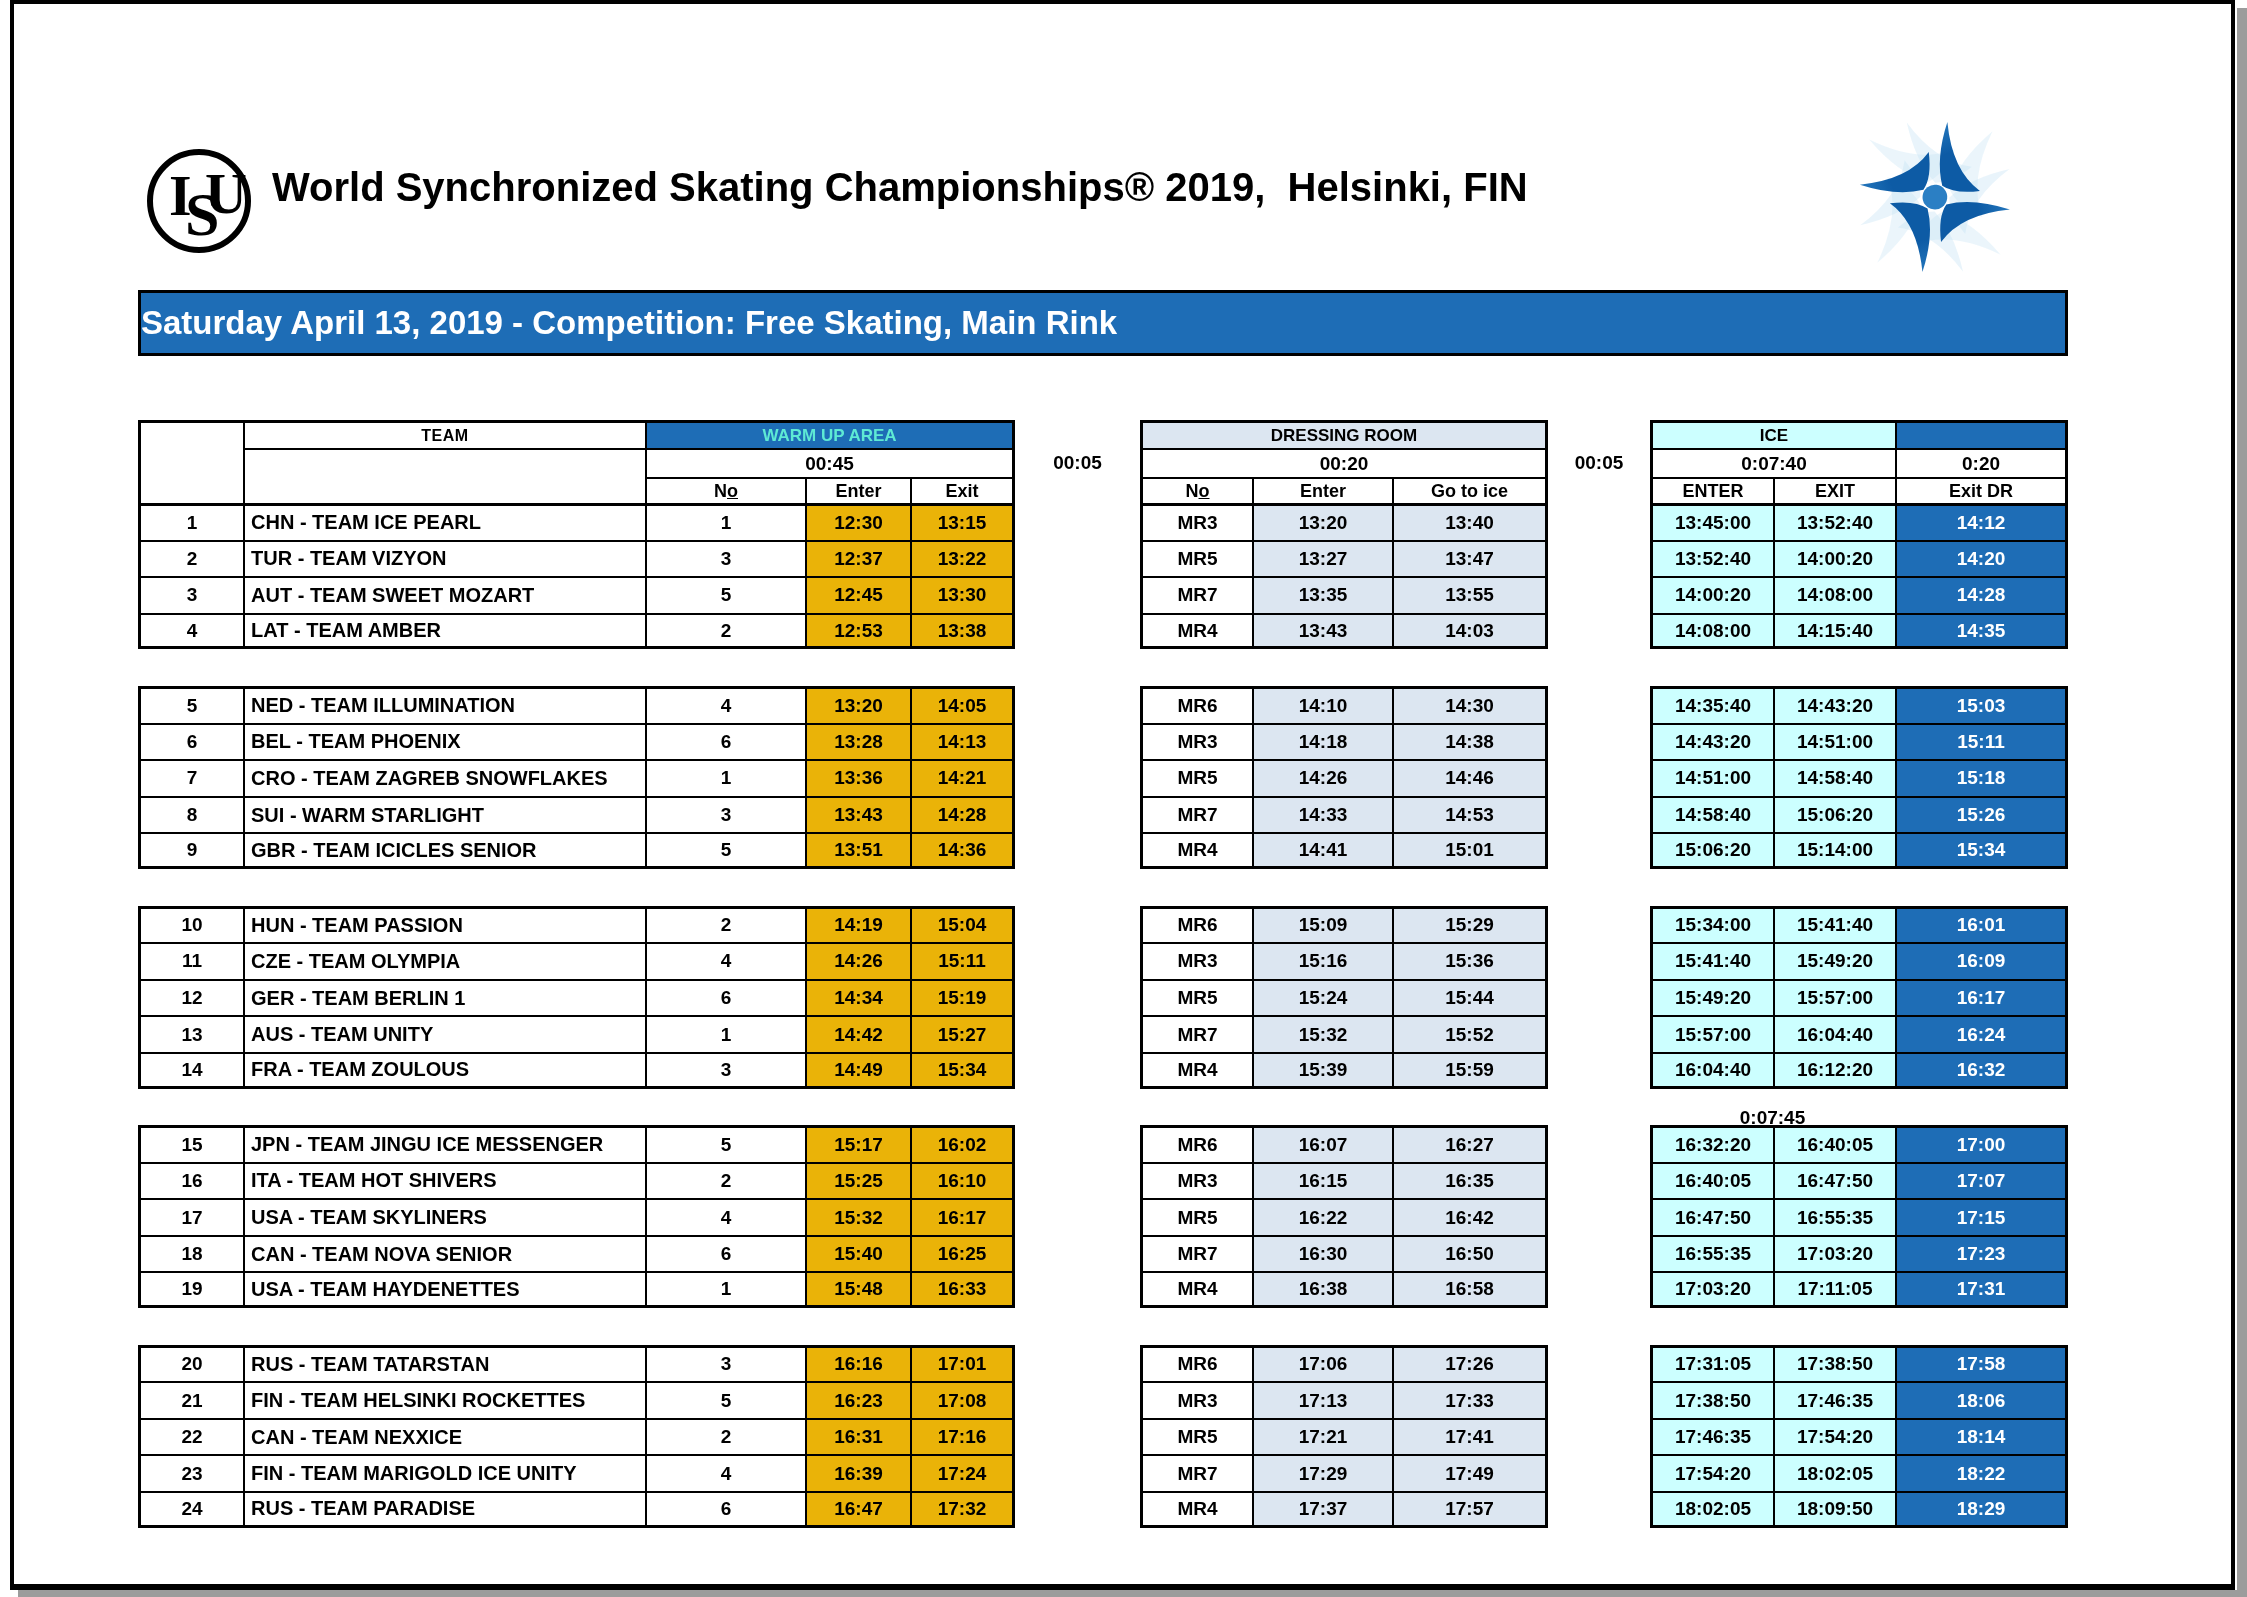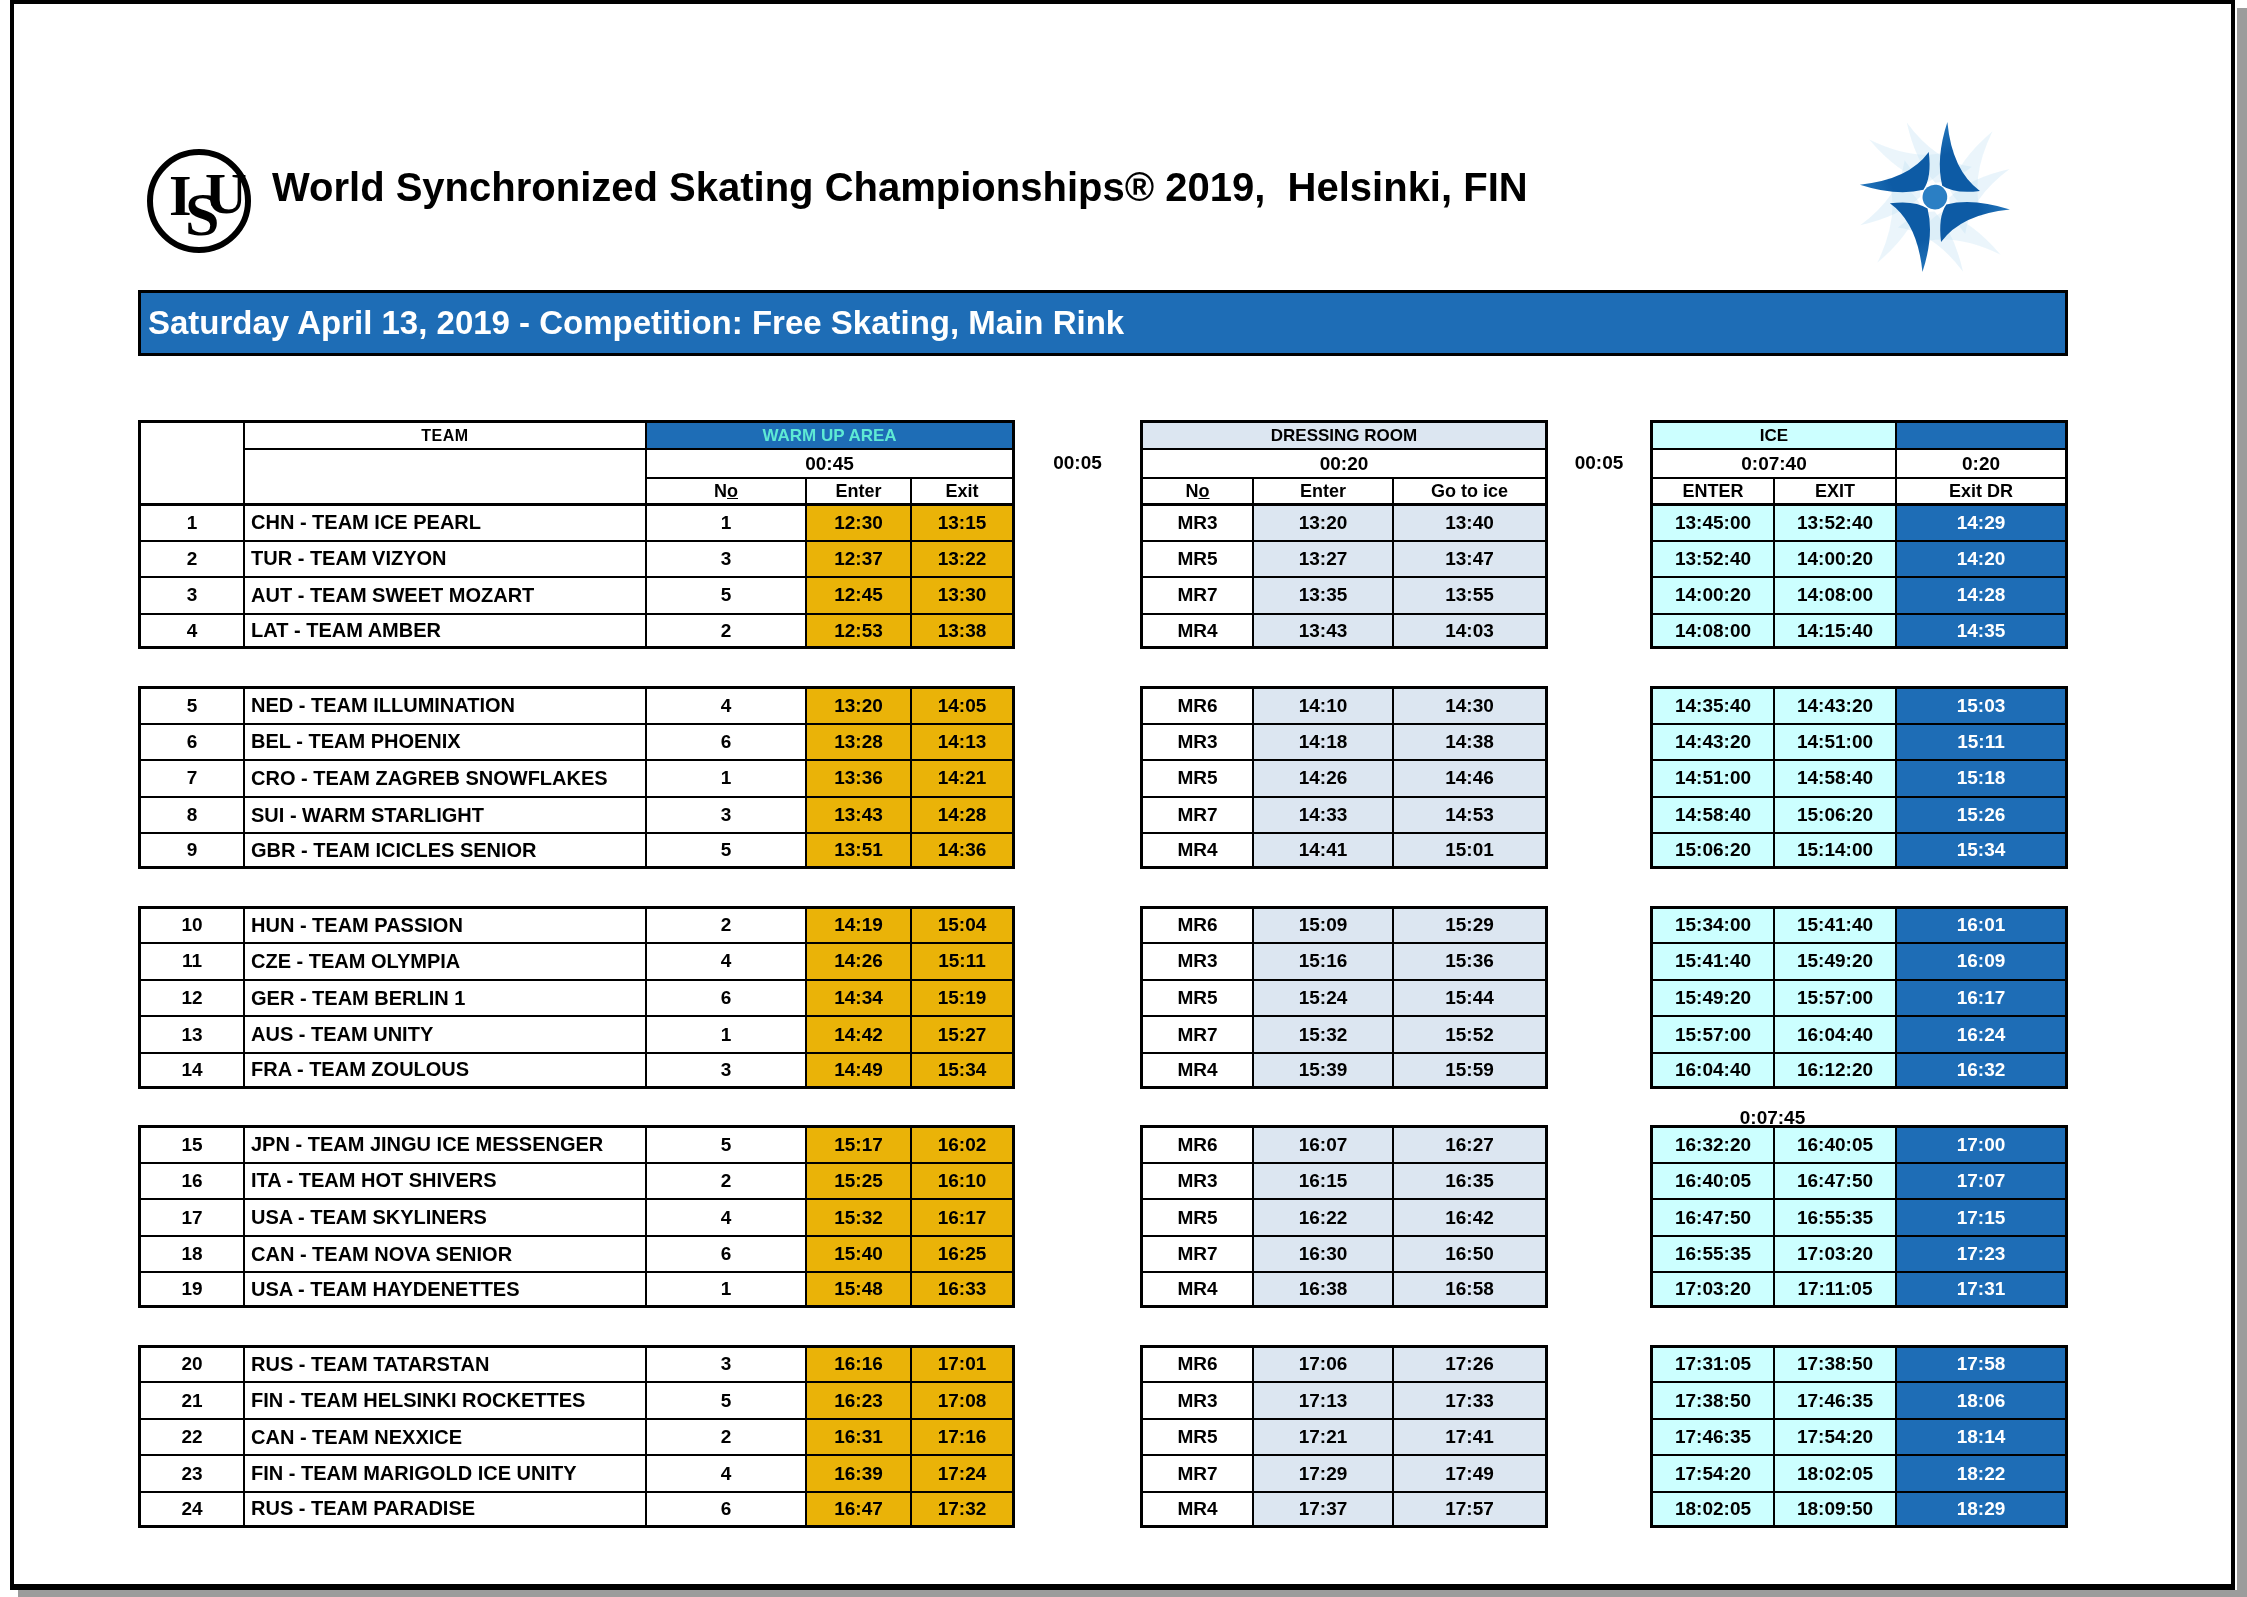--- a/index.html
+++ b/index.html
@@ -27,21 +27,21 @@
   .isu-u{left:52px;top:10px;font-size:58px;}
   .page-title{
     position:absolute;left:272px;top:156px;width:1500px;height:62px;line-height:62px;
     font-size:40px;font-weight:bold;white-space:pre;
   }
   .event-logo{position:absolute;left:1838px;top:103px;width:190px;height:192px;}
 
   .banner{
     position:absolute;left:138px;top:290px;width:1930px;height:66px;box-sizing:border-box;
     background:#1e6db6;border:3px solid #000;color:#fff;
-    font-size:33px;font-weight:bold;display:flex;align-items:center;padding-left:7px;
+    font-size:33px;font-weight:bold;display:flex;align-items:center;
   }
 
   
   .tbl{position:absolute;left:138px;top:420px;width:1930px;}
   .grid{
     display:grid;width:1930px;
     grid-template-columns:105px 402px 160px 105px 105px 125px 112px 140px 156px 102px 123px 122px 173px;
   }
   .hdr{grid-template-rows:28px 29px 26px;}
   .band{grid-auto-rows:36.6px;}
@@ -174,21 +174,21 @@
       <div class="cell d c-num gt">1</div>
       <div class="cell d c-steel gt">12:30</div>
       <div class="cell d c-steel rr gt">13:15</div>
       <div class="gapc"></div>
       <div class="cell d c-num rl gt">MR3</div>
       <div class="cell d c-lav gt">13:20</div>
       <div class="cell d c-lav rr gt">13:40</div>
       <div class="gapc"></div>
       <div class="cell d c-cyan rl gt">13:45:00</div>
       <div class="cell d c-cyan gt">13:52:40</div>
-      <div class="cell d c-navy rr gt">14:29</div>
+      <div class="cell d c-navy rr gt">14:12</div>
       <div class="cell d c-num rl">2</div>
       <div class="cell d c-team">TUR - TEAM VIZYON</div>
       <div class="cell d c-num">3</div>
       <div class="cell d c-steel">12:37</div>
       <div class="cell d c-steel rr">13:22</div>
       <div class="gapc"></div>
       <div class="cell d c-num rl">MR5</div>
       <div class="cell d c-lav">13:27</div>
       <div class="cell d c-lav rr">13:47</div>
       <div class="gapc"></div>

